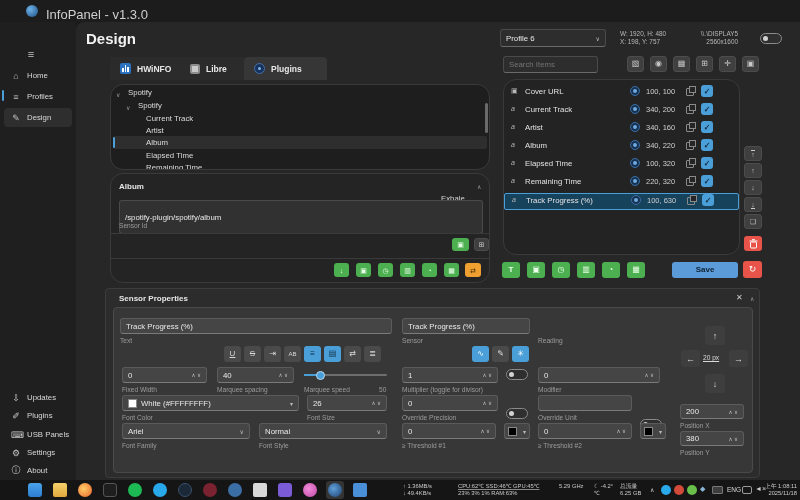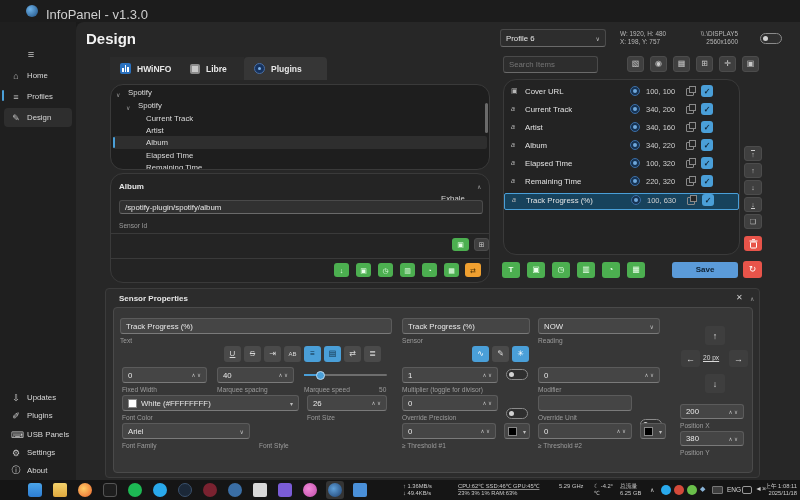--- a/index.html
+++ b/index.html
@@ -142,21 +142,21 @@
   <span class="a treeRow" style="left:35px;top:53px">Album</span>
   <span class="a treeRow" style="left:35px;top:66px">Elapsed Time</span>
   <span class="a treeRow" style="left:35px;top:78px">Remaining Time</span>
   <div class="a" style="left:374px;top:18px;width:3px;height:30px;background:#6a6a6a;border-radius:2px"></div>
 </div>
 
 <div class="a panel" style="left:110px;top:173px;width:380px;height:110px">
   <span class="a" style="left:8px;top:8px;font-size:8px;font-weight:bold">Album</span>
   <span class="a" style="left:330px;top:20px;font-size:7.8px;color:#d8d8d8">Exhale</span>
   <span class="a chev" style="left:366px;top:9px">∧</span>
-  <div class="a inp" style="left:8px;top:26px;width:364px;height:14px">
+  <div class="a inp" style="left:8px;top:26px;width:364px;height:34px">
     <span>/spotify-plugin/spotify/album</span>
   </div>
   <span class="a lbl" style="left:8px;top:48px">Sensor Id</span>
   <div class="a" style="left:0;top:59px;width:378px;height:1px;background:#3a3a3a"></div>
   <div class="a ibtn g" style="left:341px;top:64px;width:17px;height:13px;font-size:7px">▣</div>
   <div class="a ibtn gb" style="left:363px;top:64px;width:15px;height:13px;font-size:7px">⊞</div>
   <div class="a" style="left:0;top:84px;width:378px;height:1px;background:#3a3a3a"></div>
   <div class="a ibtn g" style="left:223px;top:89px;width:15px;height:14px;font-size:7px">↓</div>
   <div class="a ibtn g" style="left:245px;top:89px;width:15px;height:14px;font-size:7px">▣</div>
   <div class="a ibtn g" style="left:267px;top:89px;width:15px;height:14px;font-size:7px">◷</div>
@@ -328,20 +328,24 @@
       <span class="chevs">∧ ∨</span>
     </div>
     <span class="a lbl" style="left:193px;top:106px">Font Size</span>
 
     <div class="a inp pinp" style="left:8px;top:115px;width:128px;height:16px">
       <span>Ariel</span>
       <span class="dd">∨</span>
     </div>
     <span class="a lbl" style="left:8px;top:134px">Font Family</span>
 
+    <div class="a inp pinp" style="left:145px;top:115px;width:128px;height:16px">
+      <span>Normal</span>
+      <span class="dd">∨</span>
+    </div>
     <span class="a lbl" style="left:145px;top:134px">Font Style</span>
 
     <div class="a inp pinp" style="left:288px;top:10px;width:128px;height:16px">
         <span>Track Progress (%)</span>
       </div>
     <span class="a lbl" style="left:288px;top:29px">Sensor</span>
 
     <div class="a ibtn b" style="left:358px;top:38px;width:17px;height:16px">∿</div>
     <div class="a ibtn fb" style="left:378px;top:38px;width:17px;height:16px">✎</div>
     <div class="a ibtn b" style="left:398px;top:38px;width:17px;height:16px">✳</div>
@@ -367,24 +371,20 @@
     <div class="a inp pinp" style="left:288px;top:115px;width:94px;height:16px">
       <span>0</span>
       <span class="chevs">∧ ∨</span>
     </div>
     <div class="a inp pinp" style="left:390px;top:115px;width:26px;height:16px;padding:0 3px">
       <span class="swatch" style="background:#000;margin-right:2px"></span>
       <span class="dd">▾</span>
     </div>
     <span class="a lbl" style="left:288px;top:134px">≥ Threshold #1</span>
 
-    <div class="a inp pinp" style="left:424px;top:10px;width:122px;height:16px">
-      <span>NOW</span>
-      <span class="dd">∨</span>
-    </div>
     <span class="a lbl" style="left:424px;top:29px">Reading</span>
 
     <div class="a inp pinp" style="left:424px;top:59px;width:122px;height:16px">
       <span>0</span>
       <span class="chevs">∧ ∨</span>
     </div>
     <span class="a lbl" style="left:424px;top:78px">Modifier</span>
 
     <div class="a inp pinp" style="left:424px;top:87px;width:94px;height:16px">
       <span></span>

